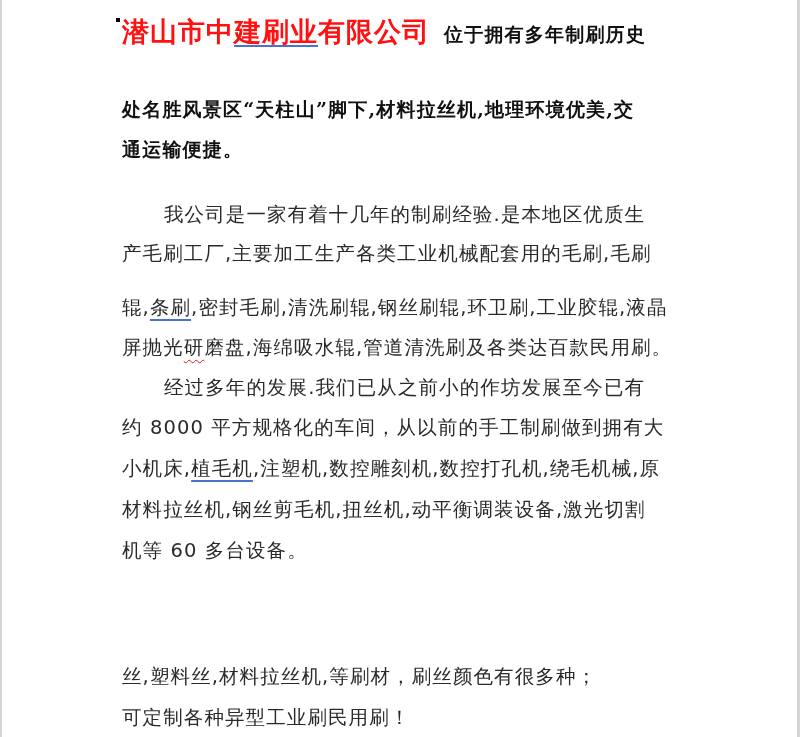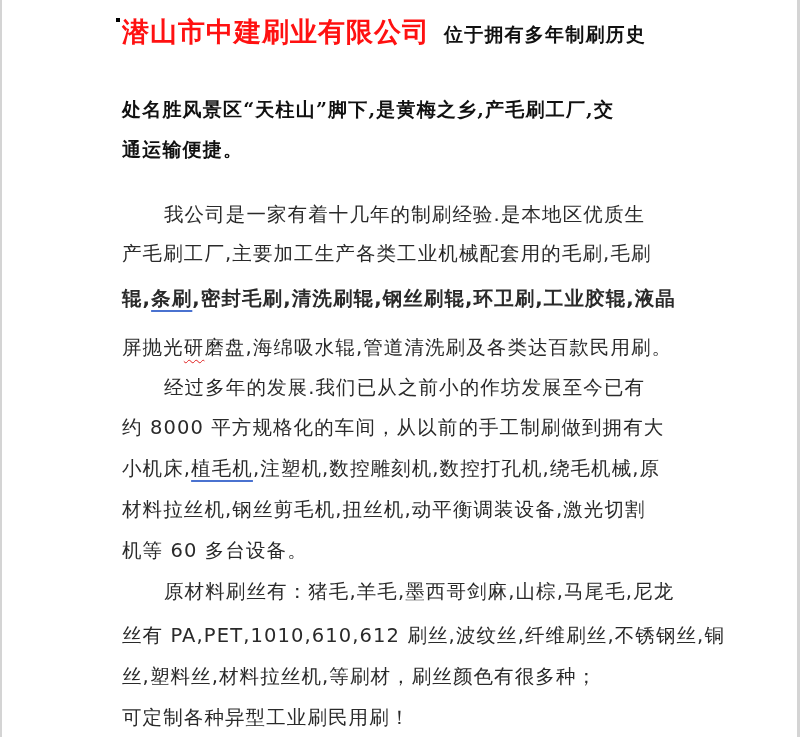--- a/index.html
+++ b/index.html
@@ -46,20 +46,21 @@
       color: #111;
     }
     .title {
       font-family: "DejaVu Serif", "Liberation Serif", serif;
       font-weight: bold;
       font-size: 27px;
       color: #ff1111;
       letter-spacing: 1px;
     }
     .title .ul {
+      text-decoration: underline;
       text-decoration-color: #4a72d0;
       text-decoration-thickness: 2px;
       text-underline-offset: 4px;
       margin-top: 40px;
     }
     .after-title {
       margin-left: 14px;
       margin-top: 32px;
     }
     .body-text {
@@ -86,31 +87,29 @@
   </style>
 </head>
 <body>
 
 <div class="page">
   <div class="para-marker"></div>
 
   <div class="line" style="top:14px;">
     <span class="title"><span>潜山市中</span><span class="ul">建刷业</span><span>有限公司</span></span><span class="serif-bold after-title">位于拥有多年制刷历史</span>
   </div>
-  <div class="line serif-bold" style="top:97px;">处名胜风景区“天柱山”脚下,是黄梅之乡,产毛刷工厂,交</div>
+  <div class="line serif-bold" style="top:97px;">处名胜风景区“天柱山”脚下,材料拉丝机,地理环境优美,交</div>
   <div class="line serif-bold" style="top:137px;">通运输便捷。</div>
 
   <div class="line body-text indent" style="top:201px;">我公司是一家有着十几年的制刷经验.是本地区优质生</div>
   <div class="line body-text" style="top:240px;">产毛刷工厂,主要加工生产各类工业机械配套用的毛刷,毛刷</div>
-  <div class="line body-text" style="top:285px;font-weight:bold;"><span>辊,</span><span class="ul-blue">条刷</span><span>,密封毛刷,清洗刷辊,钢丝刷辊,环卫刷,工业胶辊,液晶</span></div>
+  <div class="line body-text" style="top:294px;"><span>辊,</span><span class="ul-blue">条刷</span><span>,密封毛刷,清洗刷辊,钢丝刷辊,环卫刷,工业胶辊,液晶</span></div>
   <div class="line body-text" style="top:334px;"><span>屏抛光</span><span class="ul-red">研</span><span>磨盘,海绵吸水辊,管道清洗刷及各类达百款民用刷。</span></div>
 
   <div class="line body-text indent" style="top:374px;">经过多年的发展.我们已从之前小的作坊发展至今已有</div>
   <div class="line body-text" style="top:414px;">约 8000 平方规格化的车间，从以前的手工制刷做到拥有大</div>
   <div class="line body-text" style="top:455px;"><span>小机床,</span><span class="ul-blue">植毛机</span><span>,注塑机,数控雕刻机,数控打孔机,绕毛机械,原</span></div>
   <div class="line body-text" style="top:496px;">材料拉丝机,钢丝剪毛机,扭丝机,动平衡调装设备,激光切割</div>
   <div class="line body-text" style="top:537px;">机等 60 多台设备。</div>
 
-  <div class="line body-text indent" style="top:578px;">原材料刷丝有：猪毛,羊毛,墨西哥剑麻,山棕,马尾毛,尼龙</div>
-  <div class="line body-text" style="top:622px;">丝有 PA,PET,1010,610,612 刷丝,波纹丝,纤维刷丝,不锈钢丝,铜</div>
   <div class="line body-text" style="top:663px;">丝,塑料丝,材料拉丝机,等刷材，刷丝颜色有很多种；</div>
   <div class="line body-text" style="top:704px;">可定制各种异型工业刷民用刷！</div>
 </div>
 
 </body></html>

